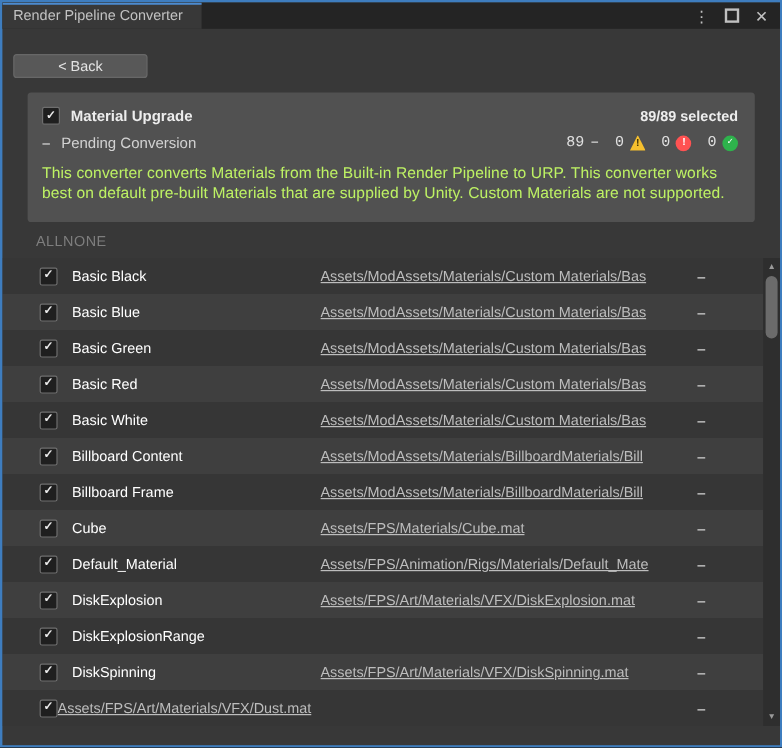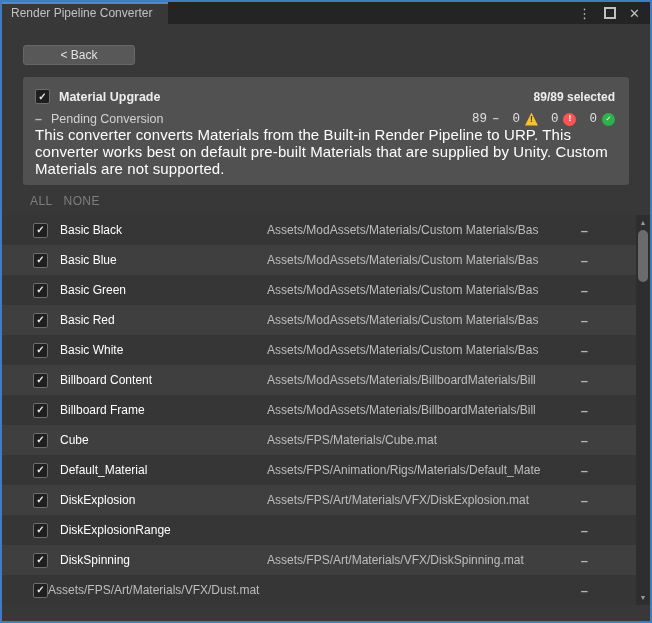--- a/index.html
+++ b/index.html
@@ -14,21 +14,21 @@
   .tab{
     width:166px;background:#383838;display:flex;align-items:center;
     padding-left:9px;font-size:12px;color:#c2c2c2;box-shadow:inset 0 2px 0 #4c8bd0;
     box-sizing:border-box;cursor:default;
   }
   .win-controls{margin-left:auto;display:flex;align-items:center;gap:13px;padding-right:10px;color:#c0c0c0;}
   .menu-icon{font-size:13px;line-height:1;cursor:pointer;}
   .max-icon{width:8px;height:8px;border:2px solid #c0c0c0;display:inline-block;cursor:pointer;}
   .close-icon{font-size:13px;line-height:1;cursor:pointer;}
   
-  .toolbar{height:53px;box-sizing:border-box;padding:21px 0 0 21px;}
+  .toolbar{height:53px;box-sizing:border-box;padding:21px 0 0 9px;}
   .back-btn{
     display:block;width:112px;height:20px;background:#585858;border:1px solid #676767;
     border-radius:3px;color:#e3e3e3;font-size:12px;font-family:"Liberation Sans",sans-serif;
     text-align:center;line-height:17px;cursor:pointer;padding:0;box-sizing:border-box;
   }
   
   .helpbox{margin:0 21px;background:#515151;border-radius:3px;padding:12px 14px 12px 12px;box-sizing:border-box;height:108px;}
   .hrow{display:flex;align-items:center;}
   .checkbox{
     width:13px;height:13px;background:#1f1f1f;border:1px solid #6e6e6e;border-radius:2px;
@@ -39,33 +39,33 @@
   .sel-summary{margin-left:auto;font-weight:bold;color:#ededed;font-size:12px;}
   .hrow2{margin-top:8px;font-size:12.5px;color:#d2d2d2;}
   .dash{color:#bfbfbf;font-weight:bold;}
   .pend-label{margin-left:9px;}
   .counts{margin-left:auto;display:flex;align-items:center;gap:5px;color:#e0e0e0;font-family:Liberation Mono, monospace;}
   .counts .num{margin-left:8px;}
   .sicon{display:inline-flex;align-items:center;justify-content:center;width:13px;height:13px;font-size:9px;font-weight:bold;line-height:1;}
   .icon-warn{clip-path:polygon(50% 0,100% 100%,0 100%);background:#f6c02e;color:#4a3a06;padding-top:3px;height:10px;}
   .icon-err{border-radius:50%;background:#ff5252;color:#fff;}
   .icon-ok{border-radius:50%;background:#2eb24c;color:#fff;font-size:8px;}
-  .desc{font-size:15px;line-height:17px;color:#ffffff;letter-spacing:0.1px;}
-  
-  .allnone{margin:6px 0 4px 28px;height:20px;display:flex;align-items:center;gap:11px;
+  .desc{margin-top:9px;font-size:13px;line-height:17px;color:#bef264;letter-spacing:0.1px;}
+  
+  .allnone{margin:6px 0 4px 28px;height:20px;display:flex;align-items:center;
     font-size:12px;color:#7e7e7e;letter-spacing:0.4px;text-align:right;}
   .allnone span{cursor:pointer;}
   
   .list{position:relative;height:390px;}
   .rows{position:absolute;left:0;top:0;right:14px;bottom:0;overflow:hidden;}
   .row{display:flex;align-items:center;height:30px;padding-left:31px;box-sizing:border-box;font-size:12px;cursor:default;}
   .row:nth-child(odd){background:#363636;}
   .row:nth-child(even){background:#3f3f3f;}
   .rname{margin-left:12px;color:#ffffff;width:207px;flex:0 0 auto;white-space:nowrap;overflow:hidden;}
-  .rpath{color:#bdbdbd;width:296px;flex:0 0 auto;white-space:nowrap;overflow:hidden;}
+  .rpath{color:#bdbdbd;width:296px;flex:0 0 auto;white-space:nowrap;overflow:hidden;text-decoration:underline;}
   .rstatus{margin-left:auto;margin-right:48px;color:#b5b5b5;font-weight:bold;font-size:13px;}
   
   .scrollbar{position:absolute;top:0;right:0;width:14px;height:390px;background:#2e2e2e;}
   .sb-btn{position:absolute;left:0;width:14px;height:13px;color:#9a9a9a;font-size:7px;text-align:center;line-height:13px;cursor:pointer;}
   .sb-up{top:1px;}
   .sb-down{bottom:1px;}
   .sb-thumb{position:absolute;top:15px;left:2px;width:10px;height:52px;background:#6b6b6b;border-radius:5px;cursor:pointer;}
 </style>
 </head>
 <body>

